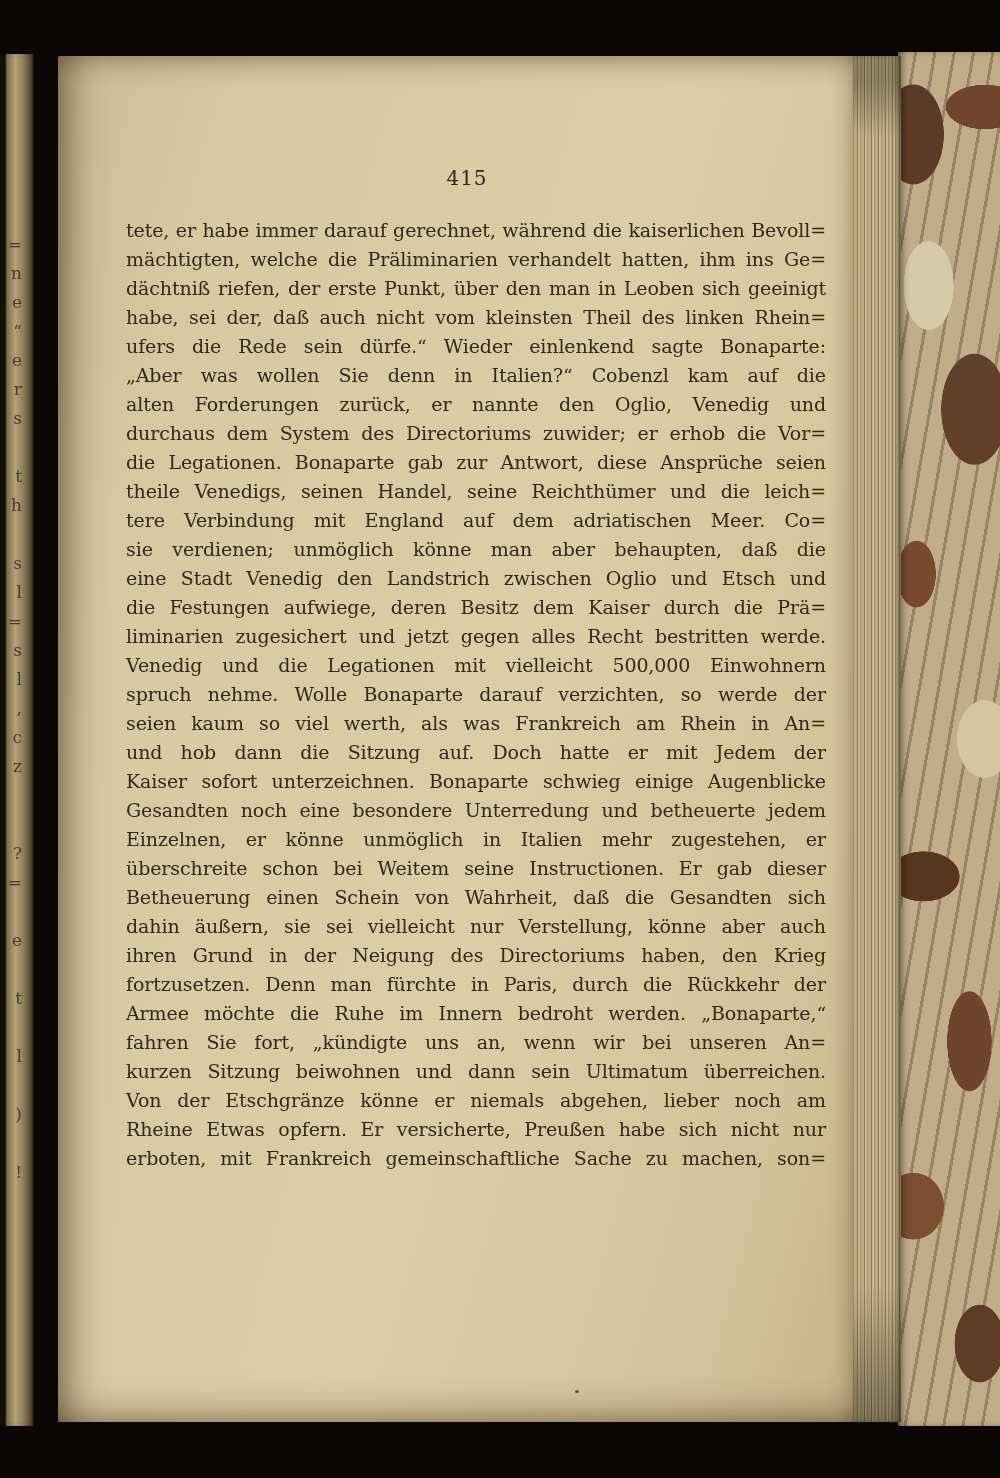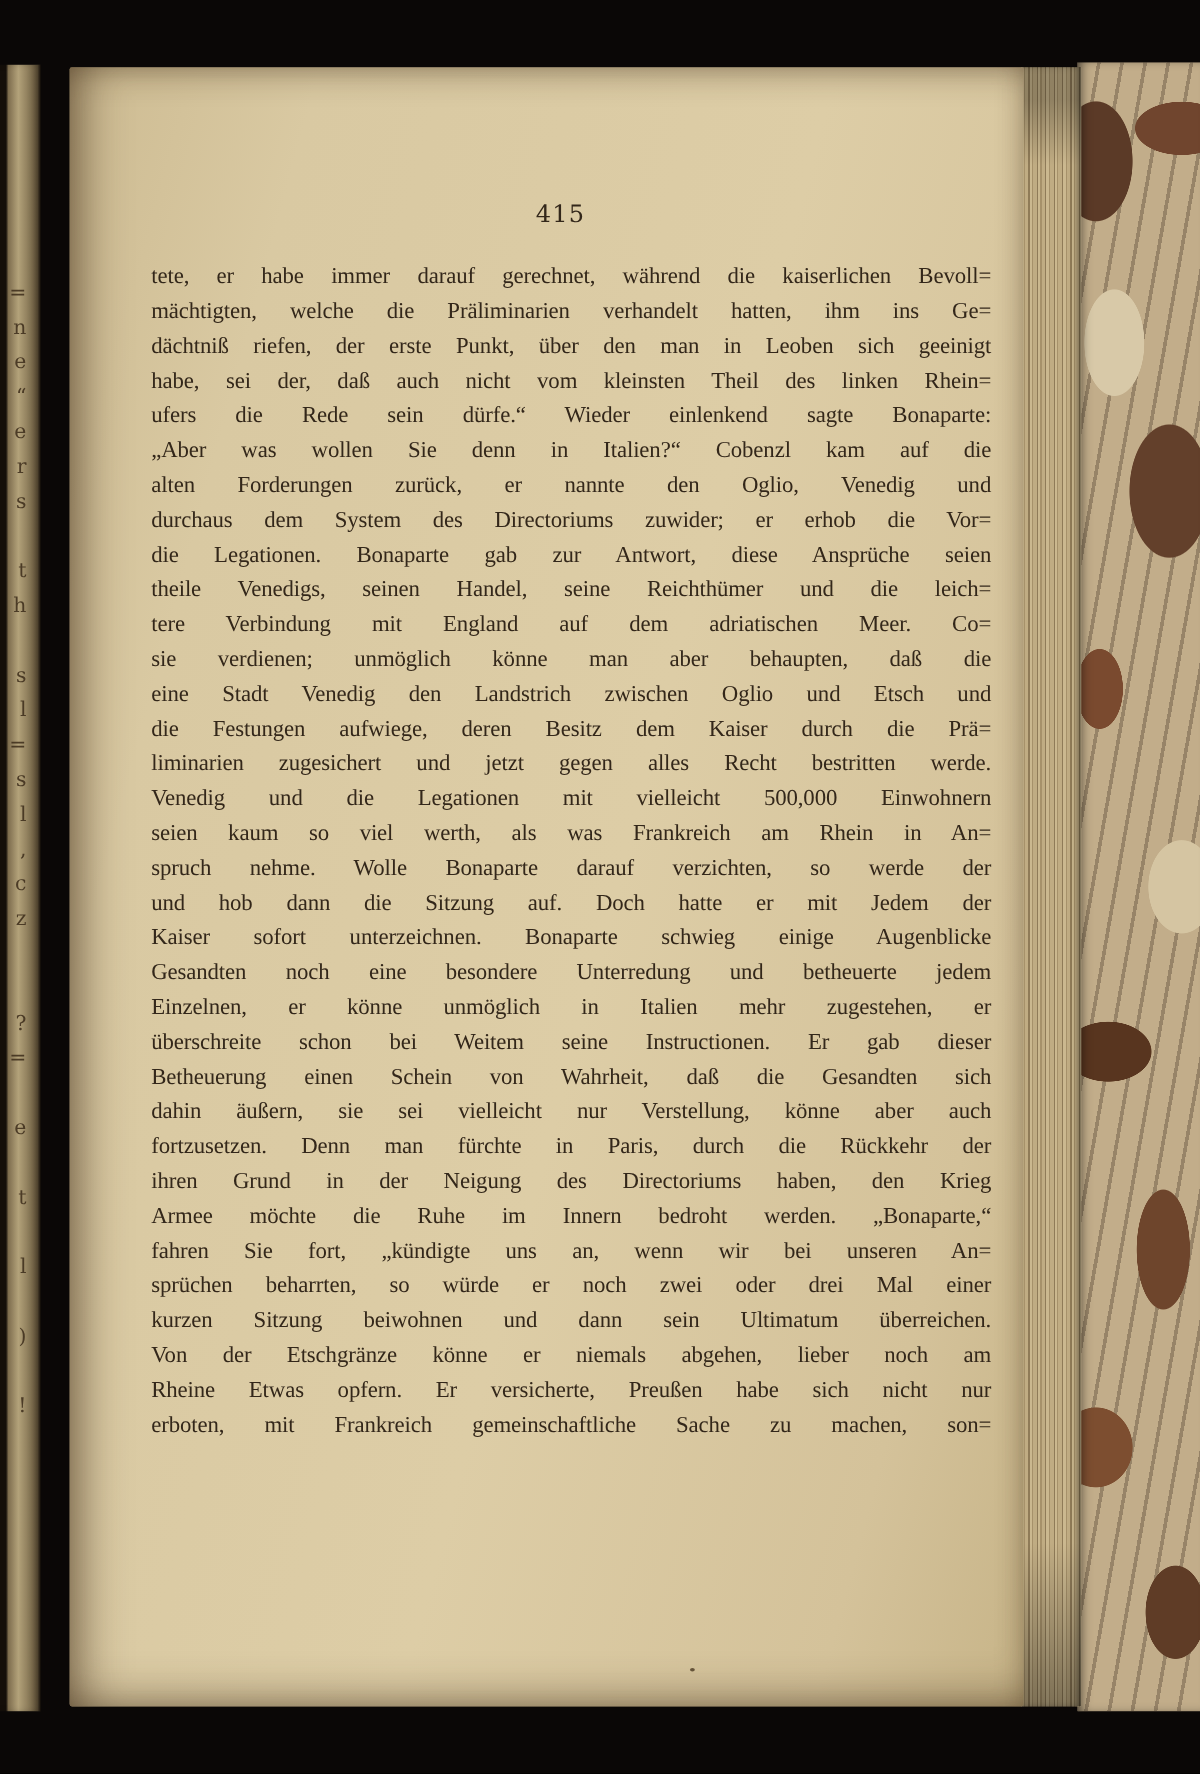--- a/index.html
+++ b/index.html
@@ -58,21 +58,21 @@
       inset 0 18px 30px -18px rgba(60,40,20,.40),
       inset 0 -24px 38px -20px rgba(60,40,20,.45);
     border-radius:2px;
   }
   .pageno{
     position:absolute;top:110px;left:0;right:0;
     text-align:center;font-size:20px;color:#33271a;letter-spacing:1px;padding-left:23px;
   }
   .text{
     position:absolute;top:160px;left:68px;width:700px;
-    font-size:19px;line-height:29px;color:#33271a;font-family:Liberation Serif, serif;
+    font-size:19px;line-height:29px;color:#33271a;
   }
   .line{
     text-align:justify;
     text-align-last:justify;
     letter-spacing:-0.1px;
   }
   .speck{
     position:absolute;left:517px;top:1334px;width:4px;height:3px;
     background:#4a382а;background:#4a3822;border-radius:50%;opacity:.8;
   }
@@ -138,34 +138,33 @@
         <div class="line">alten Forderungen zurück, er nannte den Oglio, Venedig und</div>
         <div class="line">durchaus dem System des Directoriums zuwider; er erhob die Vor=</div>
         <div class="line">die Legationen. Bonaparte gab zur Antwort, diese Ansprüche seien</div>
         <div class="line">theile Venedigs, seinen Handel, seine Reichthümer und die leich=</div>
         <div class="line">tere Verbindung mit England auf dem adriatischen Meer. Co=</div>
         <div class="line">sie verdienen; unmöglich könne man aber behaupten, daß die</div>
         <div class="line">eine Stadt Venedig den Landstrich zwischen Oglio und Etsch und</div>
         <div class="line">die Festungen aufwiege, deren Besitz dem Kaiser durch die Prä=</div>
         <div class="line">liminarien zugesichert und jetzt gegen alles Recht bestritten werde.</div>
         <div class="line">Venedig und die Legationen mit vielleicht 500,000 Einwohnern</div>
+        <div class="line">spruch nehme. Wolle Bonaparte darauf verzichten, so werde der</div>
         <div class="line">seien kaum so viel werth, als was Frankreich am Rhein in An=</div>
-        <div class="line">spruch nehme. Wolle Bonaparte darauf verzichten, so werde der</div>
         <div class="line">und hob dann die Sitzung auf. Doch hatte er mit Jedem der</div>
         <div class="line">Kaiser sofort unterzeichnen. Bonaparte schwieg einige Augenblicke</div>
         <div class="line">Gesandten noch eine besondere Unterredung und betheuerte jedem</div>
         <div class="line">Einzelnen, er könne unmöglich in Italien mehr zugestehen, er</div>
         <div class="line">überschreite schon bei Weitem seine Instructionen. Er gab dieser</div>
         <div class="line">Betheuerung einen Schein von Wahrheit, daß die Gesandten sich</div>
         <div class="line">dahin äußern, sie sei vielleicht nur Verstellung, könne aber auch</div>
+        <div class="line">ihren Grund in der Neigung des Directoriums haben, den Krieg</div>
         <div class="line">fortzusetzen. Denn man fürchte in Paris, durch die Rückkehr der</div>
-        <div class="line">ihren Grund in der Neigung des Directoriums haben, den Krieg</div>
         <div class="line">Armee möchte die Ruhe im Innern bedroht werden. „Bonaparte,“</div>
         <div class="line">fahren Sie fort, „kündigte uns an, wenn wir bei unseren An=</div>
-        <div class="line">sprüchen beharrten, so würde er noch zwei oder drei Mal einer</div>
         <div class="line">kurzen Sitzung beiwohnen und dann sein Ultimatum überreichen.</div>
         <div class="line">Von der Etschgränze könne er niemals abgehen, lieber noch am</div>
         <div class="line">Rheine Etwas opfern. Er versicherte, Preußen habe sich nicht nur</div>
         <div class="line">erboten, mit Frankreich gemeinschaftliche Sache zu machen, son=</div>
       </div>
     <div class="speck"></div>
   </div>
 
 </div>
 

